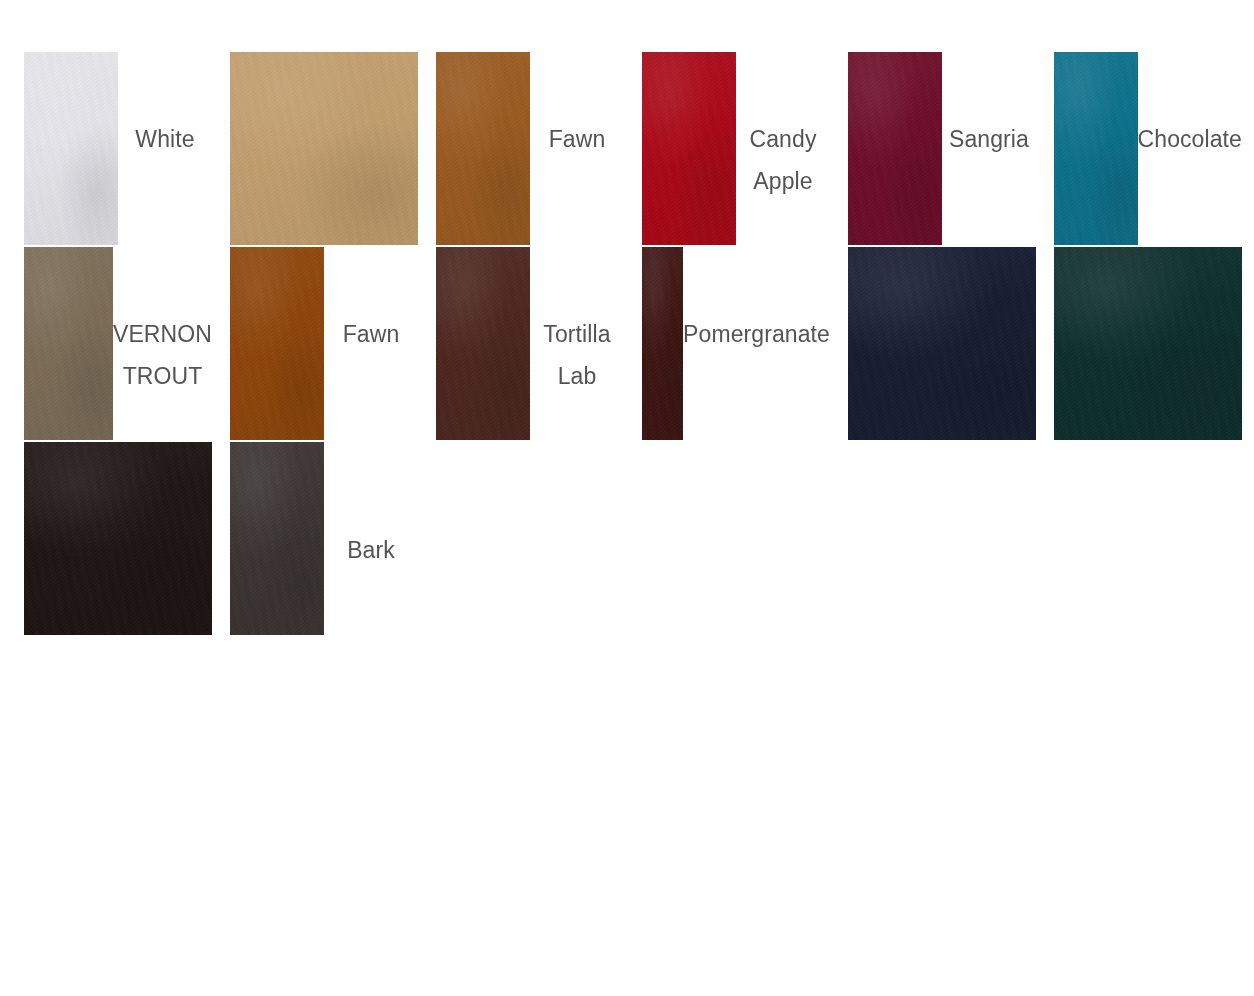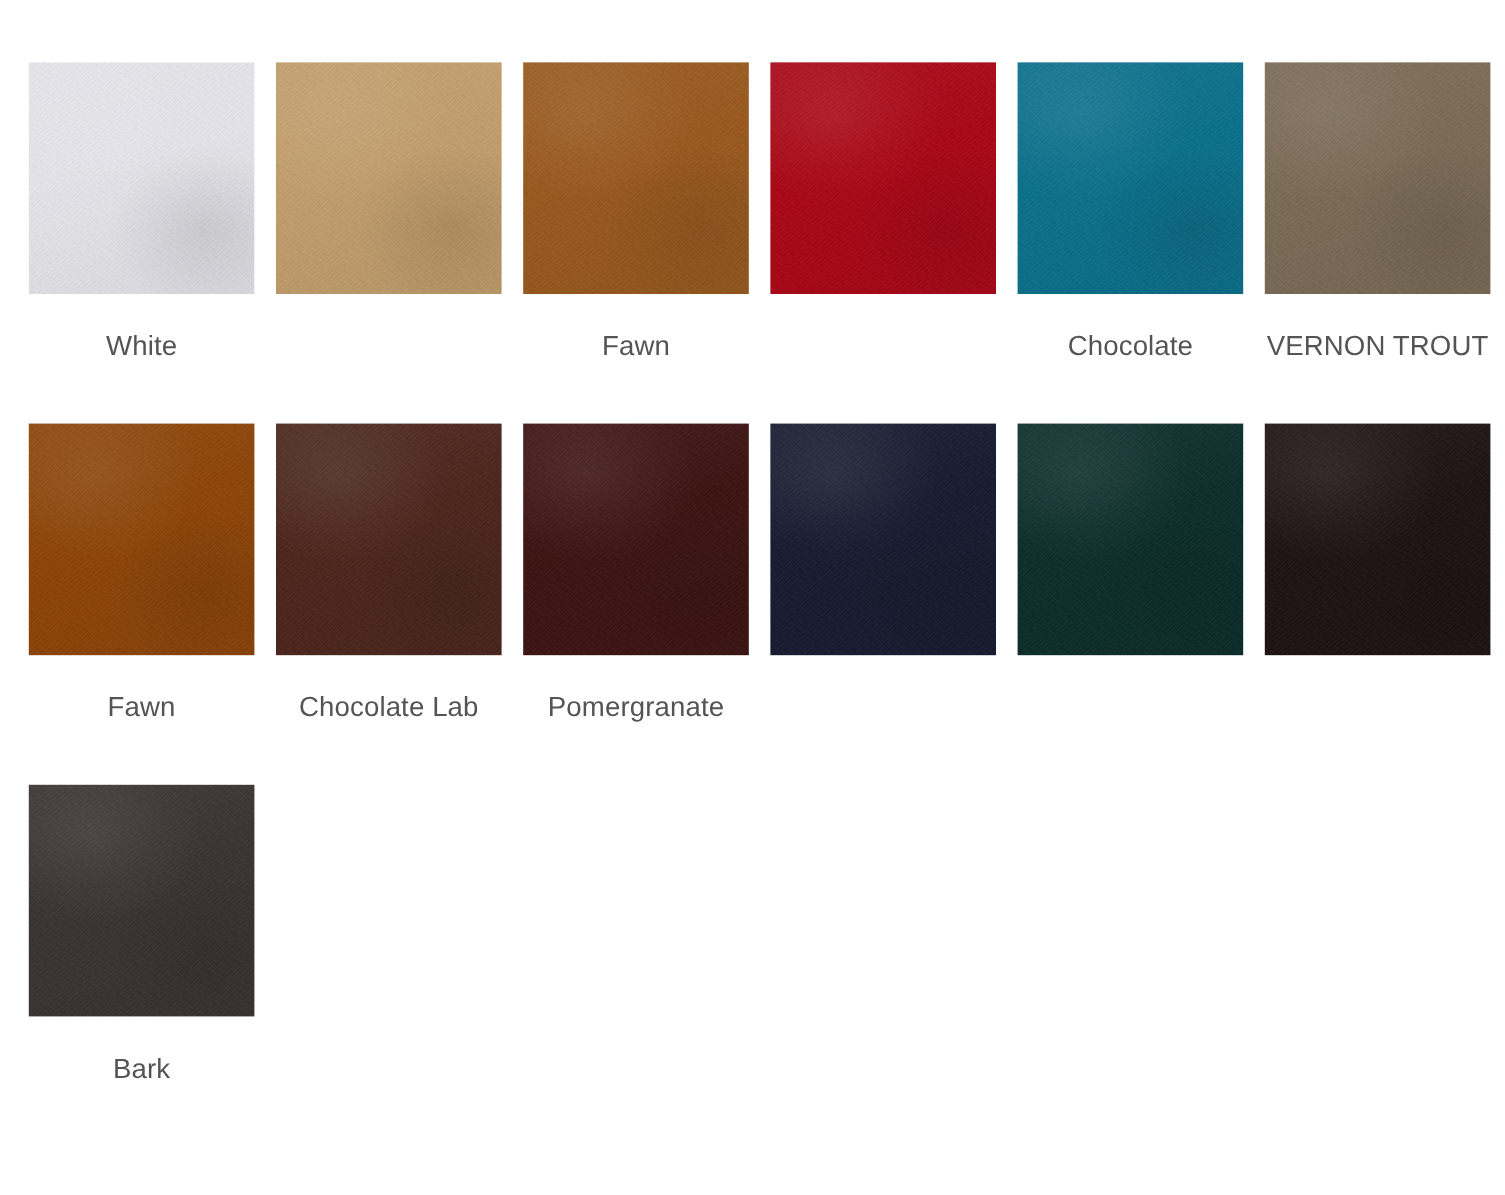--- a/index.html
+++ b/index.html
@@ -23,21 +23,21 @@
     grid-template-columns: repeat(6, 188px);
     column-gap: 18px;
     row-gap: 0;
     align-content: start;
   }
 
   .swatch-cell {
     width: 188px;
     margin-bottom: 2px;
     display: flex;
-    flex-direction: column;
+    flex-direction: row;
     align-items: center;
     cursor: pointer;
   }
 
   .swatch-chip {
     width: 188px;
     height: 193px;
     position: relative;
     overflow: hidden;
     background-color: #cccccc;
@@ -91,36 +91,41 @@
     </div>
     <div class="swatch-cell row-tall">
       <div class="swatch-chip" style="background-color: rgb(195, 159, 109);"></div>
     </div>
     <div class="swatch-cell row-tall">
       <div class="swatch-chip" style="background-color: rgb(154, 90, 31);"></div>
       <div class="swatch-label">Fawn</div>
     </div>
     <div class="swatch-cell row-tall">
       <div class="swatch-chip" style="background-color: rgb(171, 7, 22);"></div>
+      <div class="swatch-label">Candy Apple</div>
+    </div>
+    <div class="swatch-cell row-tall">
+      <div class="swatch-chip" style="background-color: rgb(110, 12, 40);"></div>
+      <div class="swatch-label">Sangria</div>
     </div>
     <div class="swatch-cell row-tall">
       <div class="swatch-chip" style="background-color: rgb(11, 113, 140);"></div>
       <div class="swatch-label">Chocolate</div>
     </div>
     <div class="swatch-cell row-tall">
       <div class="swatch-chip" style="background-color: rgb(124, 108, 87);"></div>
       <div class="swatch-label">VERNON TROUT</div>
     </div>
     <div class="swatch-cell row-tall">
       <div class="swatch-chip" style="background-color: rgb(142, 69, 9);"></div>
       <div class="swatch-label">Fawn</div>
     </div>
     <div class="swatch-cell row-tall">
       <div class="swatch-chip" style="background-color: rgb(76, 38, 29);"></div>
-      <div class="swatch-label">Chocolate Lab</div>
+      <div class="swatch-label">Tortilla Lab</div>
     </div>
     <div class="swatch-cell row-tall">
       <div class="swatch-chip" style="background-color: rgb(61, 20, 18);"></div>
       <div class="swatch-label">Pomergranate</div>
     </div>
     <div class="swatch-cell row-tall">
       <div class="swatch-chip" style="background-color: rgb(22, 27, 48);"></div>
     </div>
     <div class="swatch-cell row-tall">
       <div class="swatch-chip" style="background-color: rgb(12, 46, 43);"></div>

